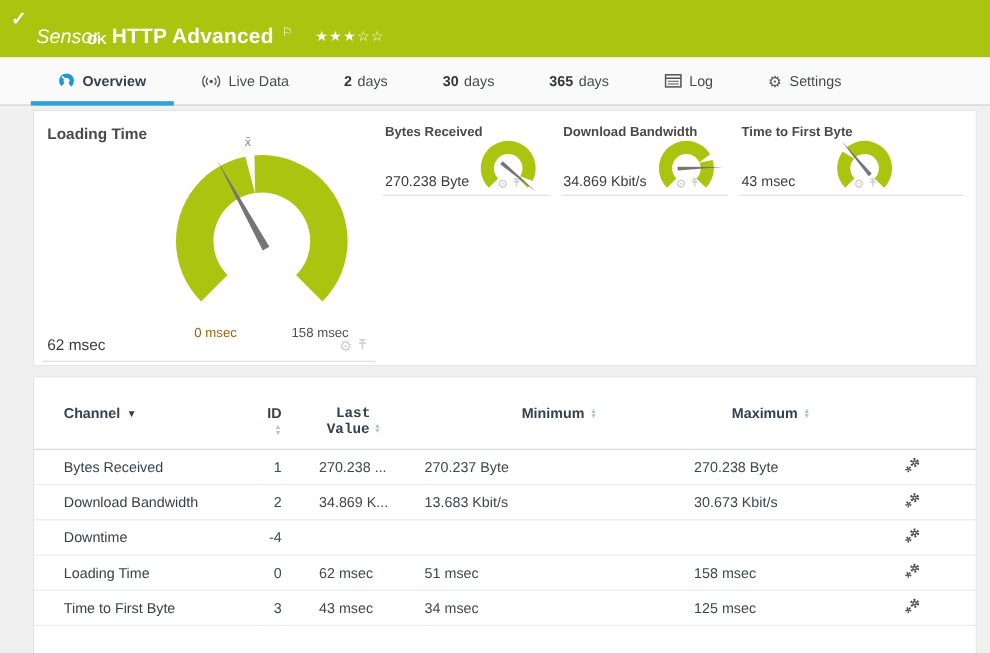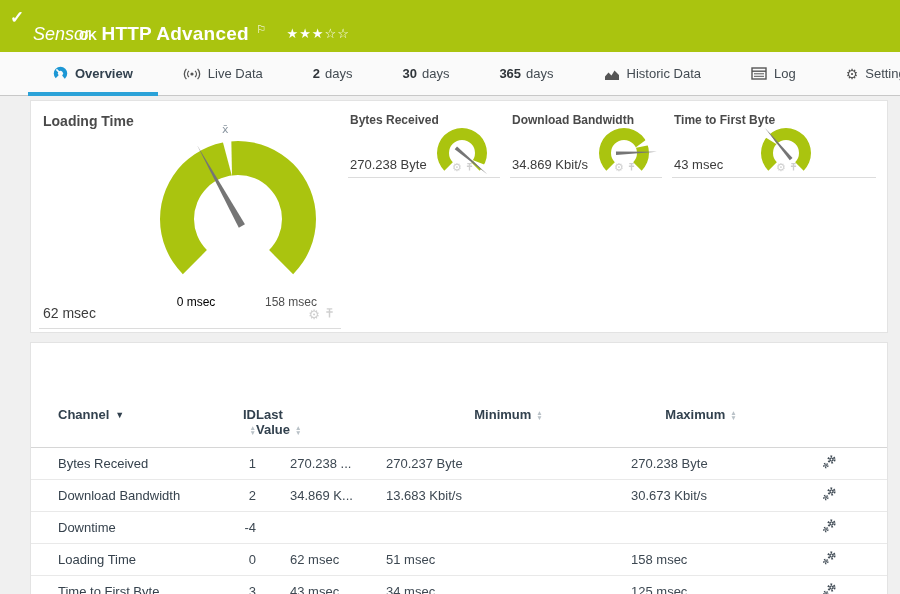--- a/index.html
+++ b/index.html
@@ -31,45 +31,45 @@
   .panel { position:absolute; left:30px; width:858px; background:#fff; border:1px solid #e3e3e3; }
   .gauges-panel { top:100px; height:233px; }
   .table-panel  { top:342px; height:300px; }
 
   
   .main-cell { position:absolute; left:8px; top:0; width:302px; height:228px;
                border-bottom:1px solid #dcdcdc; }
   .gtitle { position:absolute; left:4px; top:12px; font-size:14px; font-weight:700; color:#4a4a4a; }
   .main-gauge-svg { position:absolute; left:104px; top:18px; }
   .gmin  { position:absolute; left:122px; top:194px; width:70px; text-align:center;
-           font-size:12px; color:#000000; }
+           font-size:12px; color:#a16207; }
   .gmax  { position:absolute; left:217px; top:194px; width:70px; text-align:center;
            font-size:12px; color:#4f4f4f; }
   .gvalue { position:absolute; left:4px; top:204px; font-size:14px; color:#3c3c3c; }
   .gicons { position:absolute; right:6px; top:206px; display:flex; align-items:center; gap:4px;
             color:#cfcfcf; font-size:13px; }
 
   
   .mini-row { position:absolute; left:317px; top:0; display:flex; gap:10px; }
   .mini-cell { position:relative; height:77px; width:152px; border-bottom:1px solid #dcdcdc; }
   .mini-cell.wide { width:204px; }
   .mtitle { position:absolute; left:2px; top:12px; font-size:12px; font-weight:700; color:#4a4a4a;
             white-space:nowrap; }
   .mini-gauge-svg { position:absolute; left:76px; top:20px; }
   .mvalue { position:absolute; left:2px; top:56px; font-size:13px; color:#3c3c3c; white-space:nowrap; }
   .micons { position:absolute; left:104px; top:60px; display:flex; align-items:center; gap:3px;
             color:#cfcfcf; font-size:11px; z-index:2; }
 
   
   table { width:100%; border-collapse:collapse; table-layout:fixed; font-size:13px; color:#3d4852; }
-  thead th { vertical-align:top; padding-top:64px; padding-bottom:10px; font-size:13px;
+  thead th { vertical-align:top; padding-top:25px; padding-bottom:10px; font-size:13px;
              font-weight:700; color:#32414e; border-bottom:1px solid #d6d6d6; }
   th.h-channel { text-align:left; padding-left:27px; }
   th.h-id { text-align:right;margin-top:12px; }
-  th.h-last { text-align:left; }
+  th.h-last { text-align:center;font-family:Liberation Mono, monospace; }
   th.h-min, th.h-max { text-align:center; }
   tbody td { height:32px; border-bottom:1px solid #e9e9e9; vertical-align:middle; }
   td.c-channel { padding-left:27px; color:#36424d; }
   td.c-id { text-align:right; }
   td.c-last { padding-left:34px; }
   td.c-min, td.c-max { }
   td.c-gears { text-align:center; }
 
   .sort { display:inline-flex; flex-direction:column; margin-left:5px; vertical-align:middle; }
   .sort i { font-style:normal; font-size:6.5px; line-height:4.5px; color:#b9c1c7; }
@@ -113,28 +113,20 @@
     <span class="tstrong">2</span>
     <span>days</span>
   </div>
   <div class="tab">
     <span class="tstrong">30</span>
     <span>days</span>
   </div>
   <div class="tab">
     <span class="tstrong">365</span>
     <span>days</span>
-  </div>
-  <div class="tab">
-    <span class="ticon">
-      <svg width="16" height="14" viewBox="0 0 16 14">
-        <path d="M1,13 V9.5 L4.5,5.5 L7.5,8.5 L10.5,3.5 L15,8 V13 Z" fill="#555"></path>
-      </svg>
-    </span>
-    <span>Historic Data</span>
   </div>
   <div class="tab">
     <span class="ticon">
       <svg width="16" height="13" viewBox="0 0 16 13">
         <rect x="1" y="1" width="14" height="11" fill="none" stroke="#555" stroke-width="1.4"></rect>
         <line x1="1" y1="4.2" x2="15" y2="4.2" stroke="#555" stroke-width="1.4"></line>
         <line x1="3" y1="6.8" x2="13" y2="6.8" stroke="#555"></line>
         <line x1="3" y1="9.3" x2="13" y2="9.3" stroke="#555"></line>
       </svg>
     </span>

